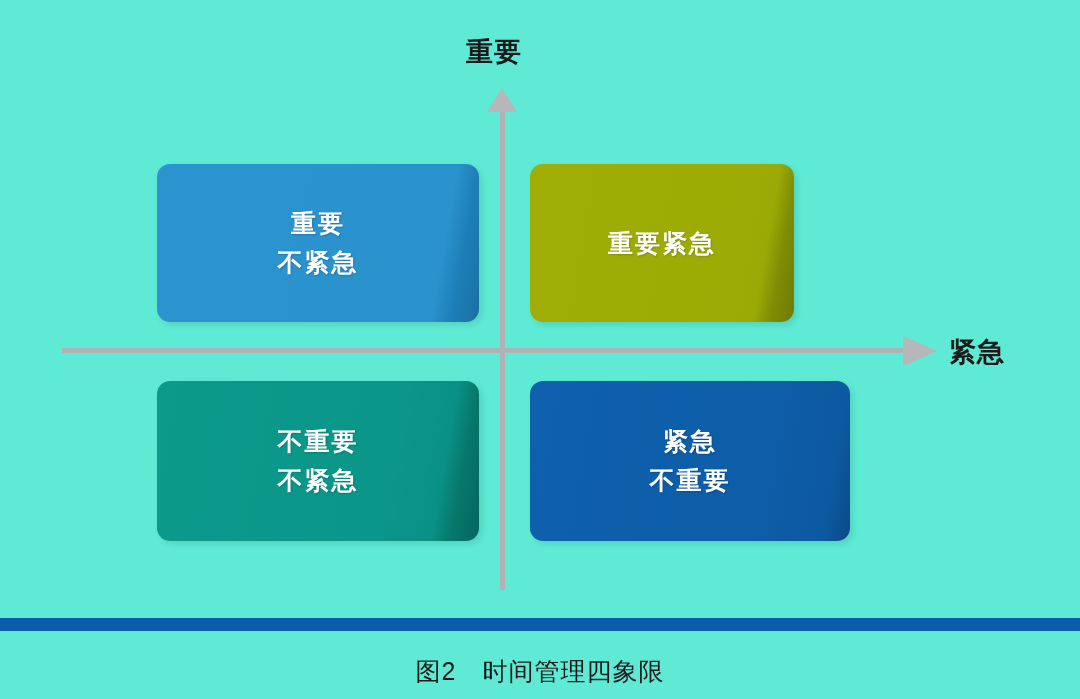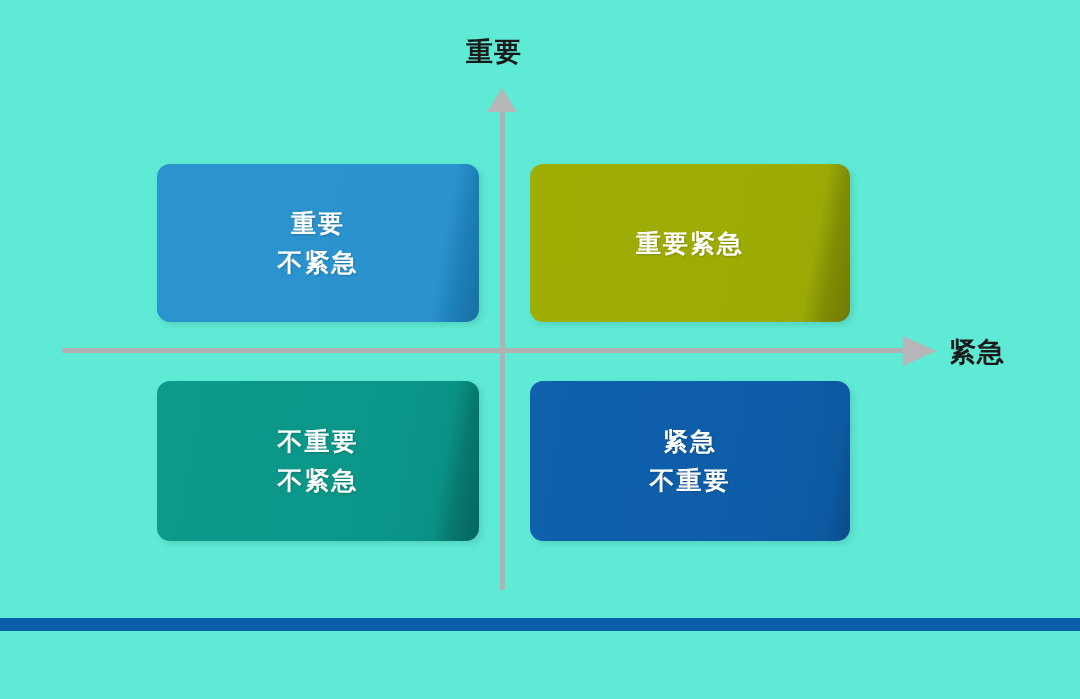--- a/index.html
+++ b/index.html
@@ -110,21 +110,21 @@
     top: 164px;
     width: 322px;
     height: 158px;
     background: linear-gradient(100deg, #2b93ce 0%, #2a92cd 72%, #2b92cd 86%, #1d7fb8 92%, #1a6fa3 100%);
     box-shadow: 3px 3px 6px rgba(0,0,0,0.10);
   }
   
   #quad-important-urgent {
     left: 530px;
     top: 164px;
-    width: 320px;
+    width: 264px;
     height: 158px;
     background: linear-gradient(100deg, #9fae05 0%, #9dac05 72%, #9aa905 86%, #7f8c05 92%, #6f7b04 100%);
     box-shadow: 3px 3px 6px rgba(0,0,0,0.10);
   }
   
   #quad-not-important-not-urgent {
     left: 157px;
     top: 381px;
     width: 322px;
     height: 160px;
@@ -199,14 +199,15 @@
 
   <div class="quad" id="quad-urgent-not-important">
     <div class="quad-inner">
       <div class="quad-line">紧急</div>
       <div class="quad-line">不重要</div>
     </div>
   </div>
 
   <div id="bottom-rule"></div>
 
+  <div id="figure-caption">图2　时间管理四象限</div>
 
 </div>
 
 </body></html>

